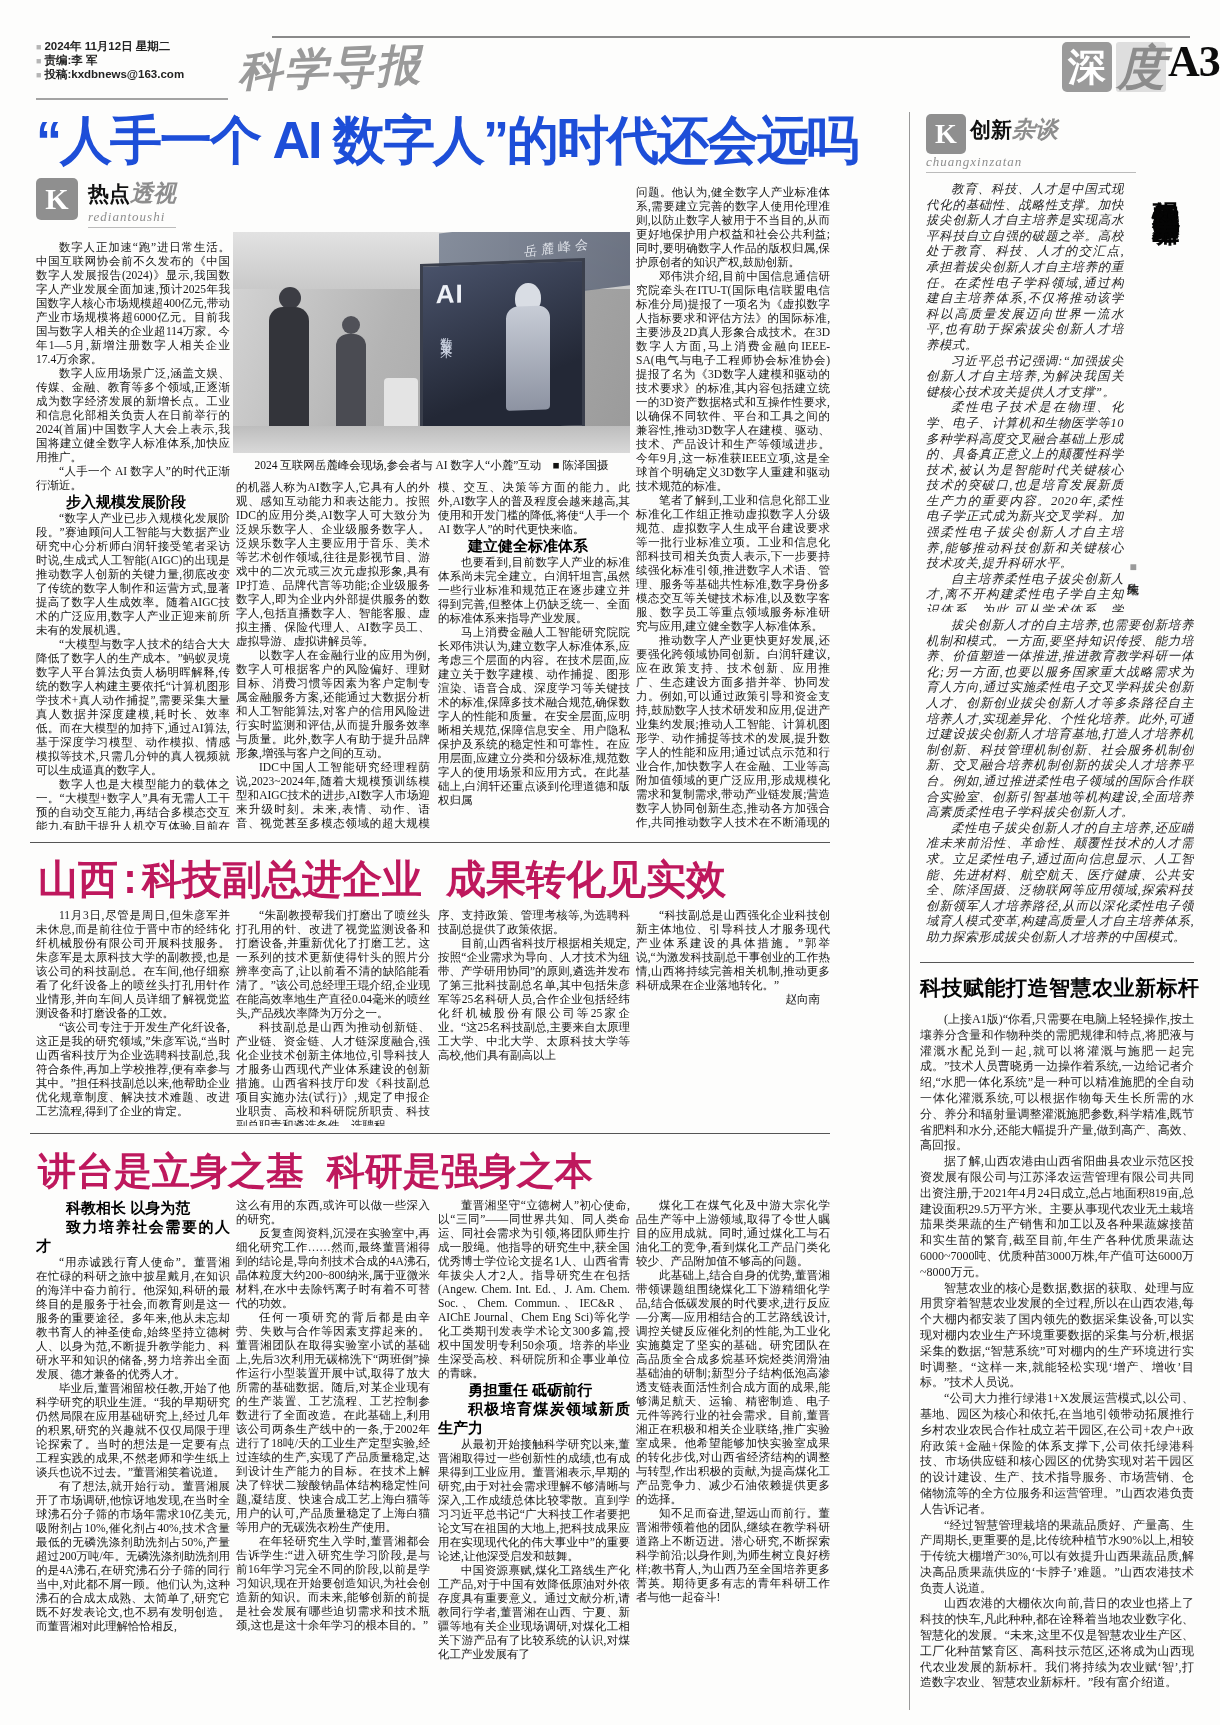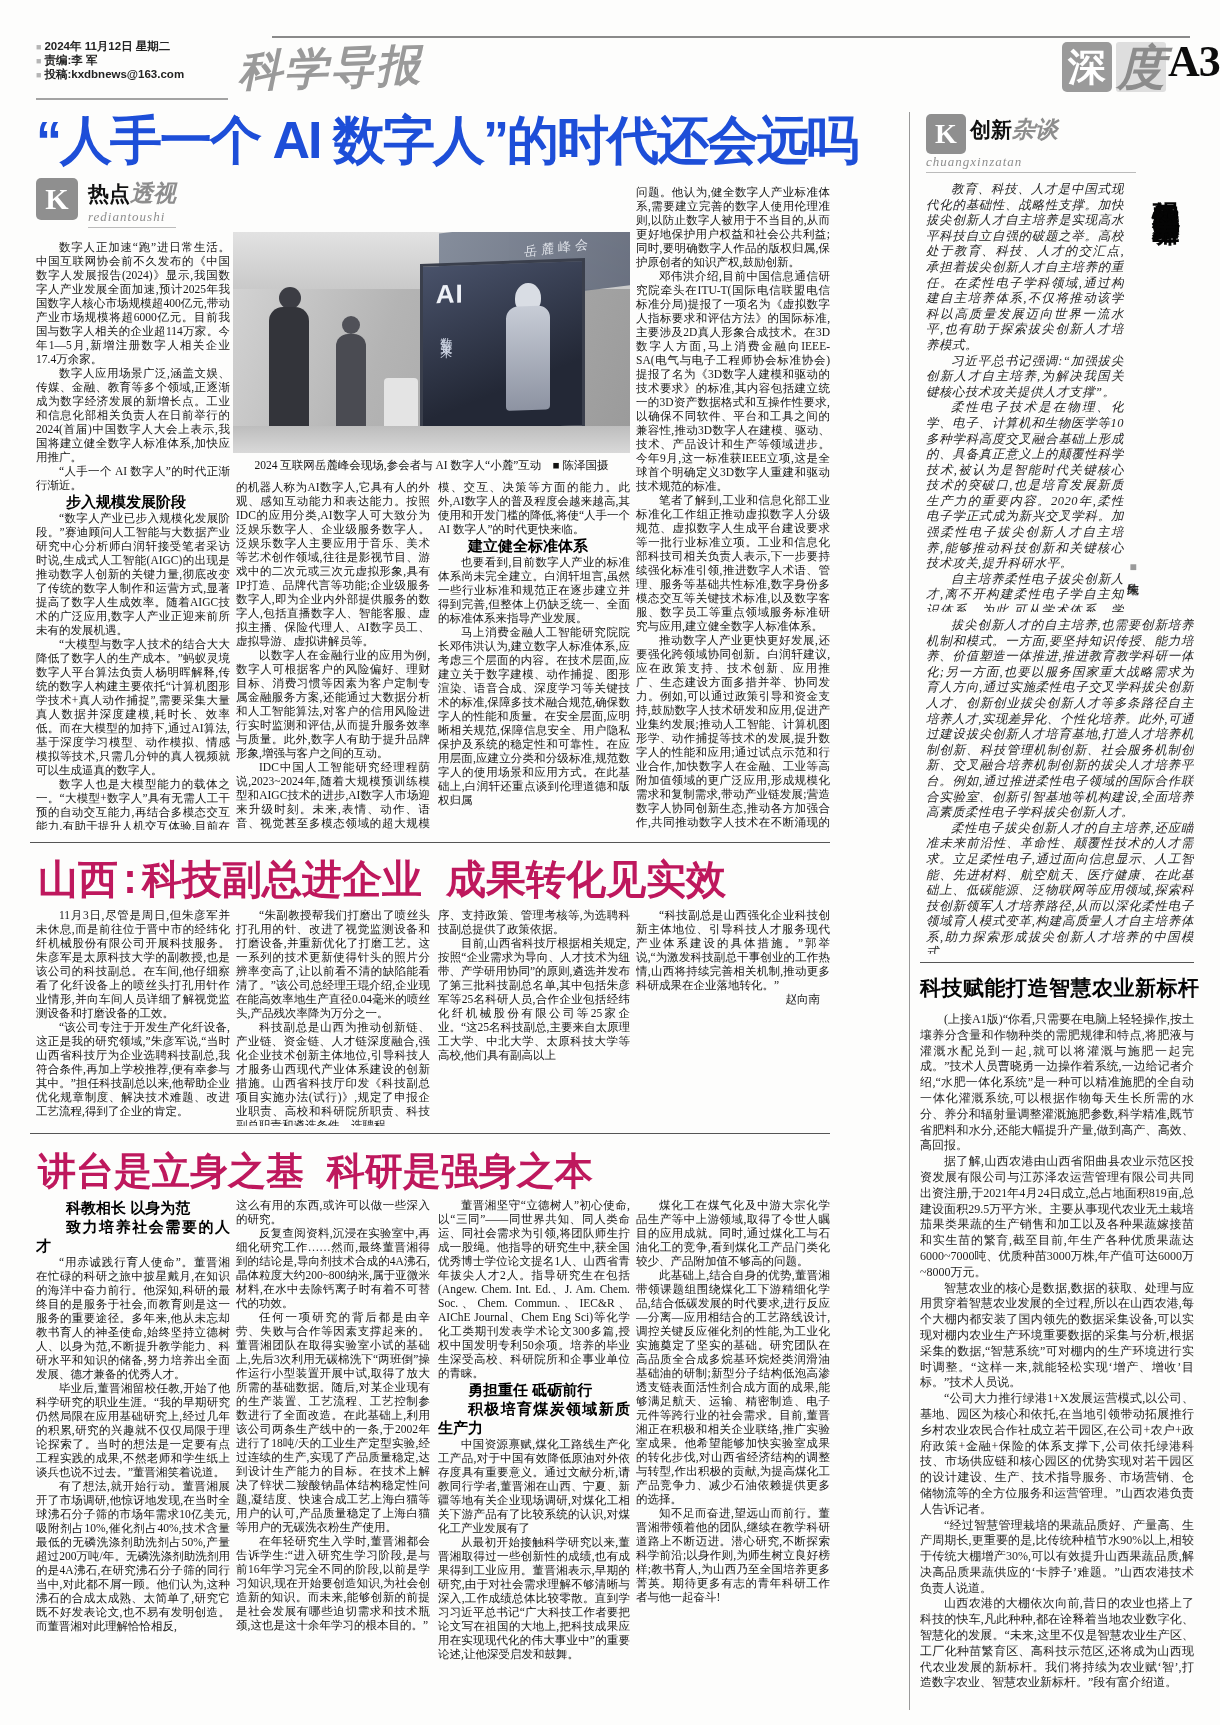--- a/index.html
+++ b/index.html
@@ -197,22 +197,22 @@
         <p>在年轻研究生入学时,董晋湘都会告诉学生:“进入研究生学习阶段,是与前16年学习完全不同的阶段,以前是学习知识,现在开始要创造知识,为社会创造新的知识。而未来,能够创新的前提是社会发展有哪些迫切需求和技术瓶颈,这也是这十余年学习的根本目的。”</p>
       </div>
   </div>
   <div class="col" style="left:438px;top:1198px;width:192px;height:512px;">
     <div>
         <p>董晋湘坚守“立德树人”初心使命,以“三同”——同世界共知、同人类命运、同社会需求为引领,将团队师生拧成一股绳。他指导的研究生中,获全国优秀博士学位论文提名1人、山西省青年拔尖人才2人。指导研究生在包括(Angew. Chem. Int. Ed.、J. Am. Chem. Soc.、Chem. Commun.、IEC&amp;R、AIChE Journal、Chem Eng Sci)等化学化工类期刊发表学术论文300多篇,授权中国发明专利50余项。培养的毕业生深受高校、科研院所和企事业单位的青睐。</p>
       </div>
     <p class="subhead">勇担重任  砥砺前行</p>
     <p class="subhead subhead2">积极培育煤炭领域新质生产力</p>
     <div>
+        <p>从最初开始接触科学研究以来,董晋湘取得过一些创新性的成绩,也有成果得到工业应用。董晋湘表示,早期的研究,由于对社会需求理解不够清晰与深入,工作成绩总体比较零散。直到学习习近平总书记“广大科技工作者要把论文写在祖国的大地上,把科技成果应用在实现现代化的伟大事业中”的重要论述,让他深受启发和鼓舞。</p>
         <p>中国资源禀赋,煤化工路线生产化工产品,对于中国有效降低原油对外依存度具有重要意义。通过文献分析,请教同行学者,董晋湘在山西、宁夏、新疆等地有关企业现场调研,对煤化工相关下游产品有了比较系统的认识,对煤化工产业发展有了</p>
-        <p>从最初开始接触科学研究以来,董晋湘取得过一些创新性的成绩,也有成果得到工业应用。董晋湘表示,早期的研究,由于对社会需求理解不够清晰与深入,工作成绩总体比较零散。直到学习习近平总书记“广大科技工作者要把论文写在祖国的大地上,把科技成果应用在实现现代化的伟大事业中”的重要论述,让他深受启发和鼓舞。</p>
       </div>
   </div>
   <div class="col" style="left:636px;top:1198px;width:194px;height:512px;">
     <div>
         <p>煤化工在煤气化及中游大宗化学品生产等中上游领域,取得了令世人瞩目的应用成就。同时,通过煤化工与石油化工的竞争,看到煤化工产品门类化较少、产品附加值不够高的问题。</p>
         <p>此基础上,结合自身的优势,董晋湘带领课题组围绕煤化工下游精细化学品,结合低碳发展的时代要求,进行反应—分离—应用相结合的工艺路线设计,调控关键反应催化剂的性能,为工业化实施奠定了坚实的基础。研究团队在高品质全合成多烷基环烷烃类润滑油基础油的研制;新型分子结构低泡高渗透支链表面活性剂合成方面的成果,能够满足航天、运输、精密制造、电子元件等跨行业的社会需求。目前,董晋湘正在积极和相关企业联络,推广实验室成果。他希望能够加快实验室成果的转化步伐,对山西省经济结构的调整与转型,作出积极的贡献,为提高煤化工产品竞争力、减少石油依赖提供更多的选择。</p>
         <p>知不足而奋进,望远山而前行。董晋湘带领着他的团队,继续在教学科研道路上不断迈进。潜心研究,不断探索科学前沿;以身作则,为师生树立良好榜样;教书育人,为山西乃至全国培养更多菁英。期待更多有志的青年科研工作者与他一起奋斗!</p>
       </div>
   </div>
 
@@ -230,21 +230,21 @@
     <div>
         <p>教育、科技、人才是中国式现代化的基础性、战略性支撑。加快拔尖创新人才自主培养是实现高水平科技自立自强的破题之举。高校处于教育、科技、人才的交汇点,承担着拔尖创新人才自主培养的重任。在柔性电子学科领域,通过构建自主培养体系,不仅将推动该学科以高质量发展迈向世界一流水平,也有助于探索拔尖创新人才培养模式。</p>
         <p>习近平总书记强调:“加强拔尖创新人才自主培养,为解决我国关键核心技术攻关提供人才支撑”。</p>
         <p>柔性电子技术是在物理、化学、电子、计算机和生物医学等10多种学科高度交叉融合基础上形成的、具备真正意义上的颠覆性科学技术,被认为是智能时代关键核心技术的突破口,也是培育发展新质生产力的重要内容。2020年,柔性电子学正式成为新兴交叉学科。加强柔性电子拔尖创新人才自主培养,能够推动科技创新和关键核心技术攻关,提升科研水平。</p>
         <p>自主培养柔性电子拔尖创新人才,离不开构建柔性电子学自主知识体系。为此,可从学术体系、学科体系、教材体系等方面着力:通过构建学术体系,培养学生建立更系统和更全面的知识体系;促进基础学科与前沿学科交叉融合,赋能拔尖创新人才培养;通过自主撰写并构建教材体系,进一步夯实育人基础。</p>
       </div>
   </div>
   <div class="sb-col kai" style="left:926px;top:618px;width:268px;height:336px;">
     <div>
         <p>拔尖创新人才的自主培养,也需要创新培养机制和模式。一方面,要坚持知识传授、能力培养、价值塑造一体推进,推进教育教学科研一体化;另一方面,也要以服务国家重大战略需求为育人方向,通过实施柔性电子交叉学科拔尖创新人才、创新创业拔尖创新人才等多条路径自主培养人才,实现差异化、个性化培养。此外,可通过建设拔尖创新人才培育基地,打造人才培养机制创新、科技管理机制创新、社会服务机制创新、交叉融合培养机制创新的拔尖人才培养平台。例如,通过推进柔性电子领域的国际合作联合实验室、创新引智基地等机构建设,全面培养高素质柔性电子学科拔尖创新人才。</p>
-        <p>柔性电子拔尖创新人才的自主培养,还应瞄准未来前沿性、革命性、颠覆性技术的人才需求。立足柔性电子,通过面向信息显示、人工智能、先进材料、航空航天、医疗健康、在此基础上、低碳能源、泛物联网等应用领域,探索科技创新领军人才培养路径,从而以深化柔性电子领域育人模式变革,构建高质量人才自主培养体系,助力探索形成拔尖创新人才培养的中国模式。</p>
+        <p>柔性电子拔尖创新人才的自主培养,还应瞄准未来前沿性、革命性、颠覆性技术的人才需求。立足柔性电子,通过面向信息显示、人工智能、先进材料、航空航天、医疗健康、公共安全、陈泽国摄、泛物联网等应用领域,探索科技创新领军人才培养路径,从而以深化柔性电子领域育人模式变革,构建高质量人才自主培养体系,助力探索形成拔尖创新人才培养的中国模式。</p>
       </div>
   </div>
 
   <div class="rule-h" style="left:920px;top:962px;width:274px;"></div>
   <div class="agri-headline">科技赋能打造智慧农业新标杆</div>
   <div class="sb-col" style="left:920px;top:1012px;width:274px;height:698px;font-size:12px;line-height:15.8px;">
     <div>
         <p>(上接A1版)“你看,只需要在电脑上轻轻操作,按土壤养分含量和作物种类的需肥规律和特点,将肥液与灌溉水配兑到一起,就可以将灌溉与施肥一起完成。”技术人员曹晓勇一边操作着系统,一边给记者介绍,“水肥一体化系统”是一种可以精准施肥的全自动一体化灌溉系统,可以根据作物每天生长所需的水分、养分和辐射量调整灌溉施肥参数,科学精准,既节省肥料和水分,还能大幅提升产量,做到高产、高效、高回报。</p>
         <p>据了解,山西农港由山西省阳曲县农业示范区投资发展有限公司与江苏泽农运营管理有限公司共同出资注册,于2021年4月24日成立,总占地面积819亩,总建设面积29.5万平方米。主要从事现代农业无土栽培茄果类果蔬的生产销售和加工以及各种果蔬嫁接苗和实生苗的繁育,截至目前,年生产各种优质果蔬达6000~7000吨、优质种苗3000万株,年产值可达6000万~8000万元。</p>
         <p>智慧农业的核心是数据,数据的获取、处理与应用贯穿着智慧农业发展的全过程,所以在山西农港,每个大棚内都安装了国内领先的数据采集设备,可以实现对棚内农业生产环境重要数据的采集与分析,根据采集的数据,“智慧系统”可对棚内的生产环境进行实时调整。“这样一来,就能轻松实现‘增产、增收’目标。”技术人员说。</p>

